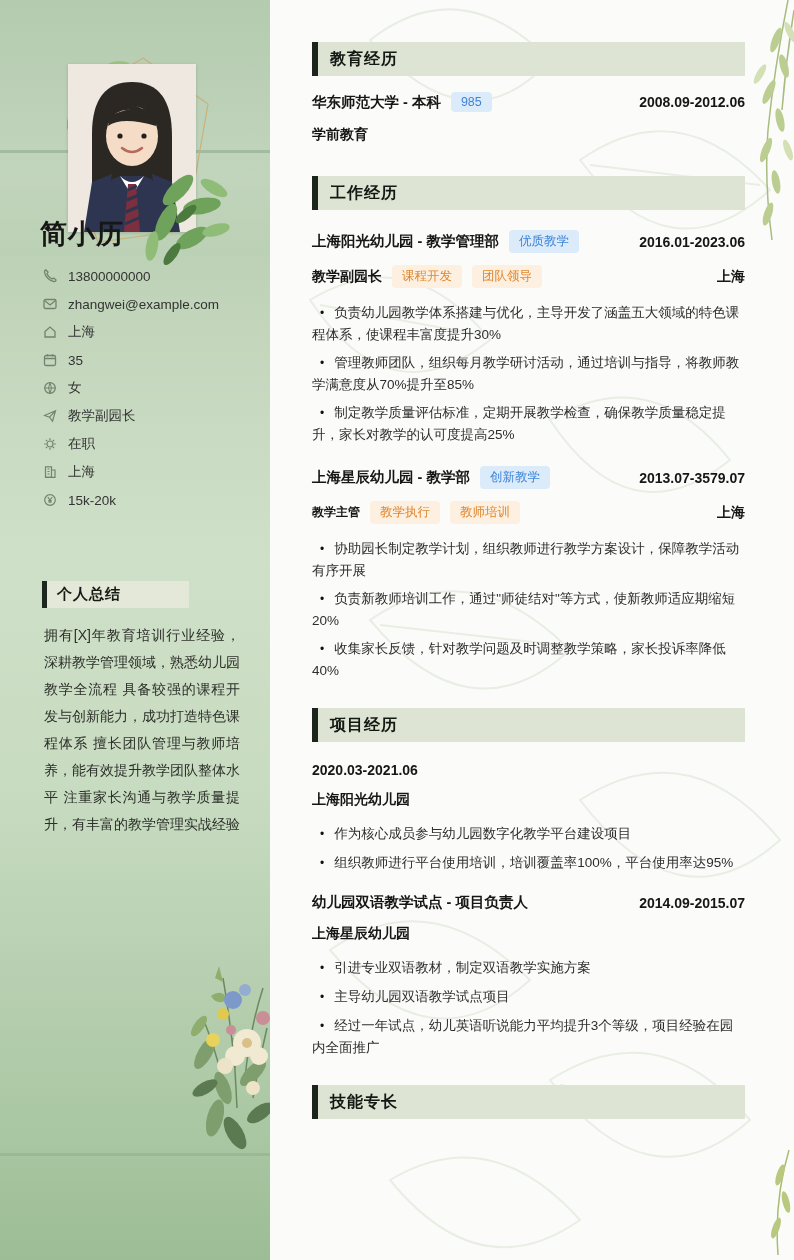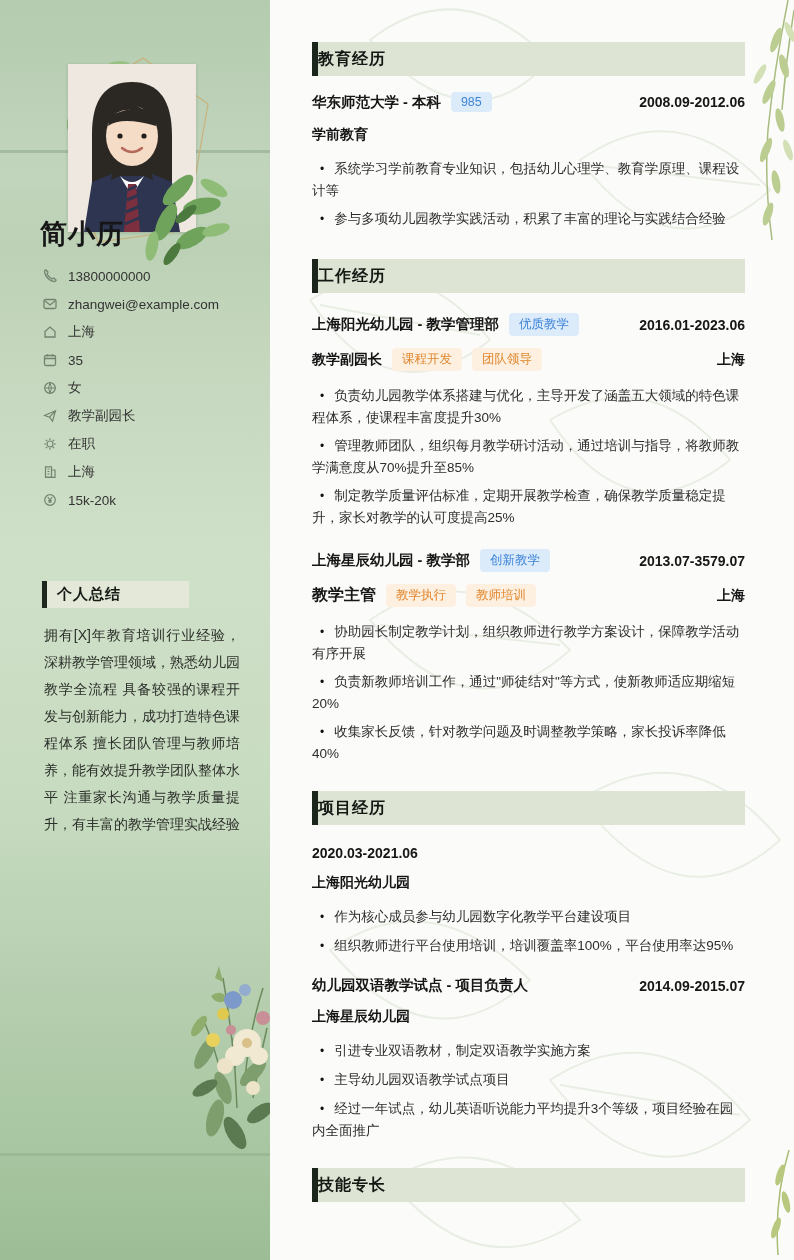--- a/index.html
+++ b/index.html
@@ -41,21 +41,21 @@
     display:flex; align-items:center; padding-left:10px; letter-spacing:1px;
   }
   .summary-text { position:absolute; left:44px; top:622px; width:196px;
     font-size:14px; line-height:27px; color:#2c2f2a; text-align:justify; }
   .bouquet { position:absolute; right:0; top:948px; }
 
   
   .main { position:absolute; left:312px; top:0; width:433px; z-index:2; }
   .sec-header {
     height:34px; background:#dee4d4; border-left:6px solid #1c251c;
-    display:flex; align-items:center; 
+    display:flex; align-items:center; padding-left:12px;
     font-size:16px; font-weight:bold; color:#121812; letter-spacing:1px;
   }
   .entry-row { display:flex; align-items:center; justify-content:space-between;gap:44px; }
   .entry-left { display:flex; align-items:center; gap:10px; min-width:0; }
   .entry-title { font-size:14.5px; font-weight:bold; color:#161616; white-space:nowrap; }
   .entry-date { font-size:14px; font-weight:bold; color:#161616; white-space:nowrap; }
   .entry-loc { font-size:14px; font-weight:bold; color:#161616; }
   .pill { font-size:12.5px; padding:3px 10px; border-radius:4px; white-space:nowrap; }
   .pill-blue { background:#dcebfa; color:#3e85d9; }
   .pill-orange { background:#fdf0e0; color:#e0862e; }
@@ -311,24 +311,20 @@
       <div class="entry-row">
         <div class="entry-left">
           <span class="entry-title">华东师范大学 - 本科</span>
           <span class="pill pill-blue">985</span>
         </div>
         <span class="entry-date">2008.09-2012.06</span>
       </div>
       <div style="height:14px"></div>
       <div class="entry-title" style="font-size:14px">学前教育</div>
       <div style="height:10px"></div>
-      <div class="bullets">
-        <div class="bullet"><span class="dot">•</span><span>系统学习学前教育专业知识，包括幼儿心理学、教育学原理、课程设计等</span></div>
-        <div class="bullet"><span class="dot">•</span><span>参与多项幼儿园教学实践活动，积累了丰富的理论与实践结合经验</span></div>
-      </div>
     </section>
 
     <div style="height:22px"></div>
 
     <section>
       <div class="sec-header">工作经历</div>
       <div style="height:20px"></div>
 
       <div>
         <div class="entry-row">
@@ -361,21 +357,21 @@
         <div class="entry-row">
           <div class="entry-left">
             <span class="entry-title">上海星辰幼儿园 - 教学部</span>
             <span class="pill pill-blue">创新教学</span>
           </div>
           <span class="entry-date">2013.07-3579.07</span>
         </div>
         <div style="height:12px"></div>
         <div class="entry-row">
           <div class="entry-left">
-            <span class="entry-title" style="font-size:16px">教学主管</span>
+            <span class="entry-title" style="font-size:12px">教学主管</span>
             <span class="pill pill-orange">教学执行</span>
             <span class="pill pill-orange">教师培训</span>
           </div>
           <span class="entry-loc">上海</span>
         </div>
         <div style="height:10px"></div>
         <div class="bullets">
           <div class="bullet"><span class="dot">•</span><span>协助园长制定教学计划，组织教师进行教学方案设计，保障教学活动有序开展</span></div>
           <div class="bullet"><span class="dot">•</span><span>负责新教师培训工作，通过"师徒结对"等方式，使新教师适应期缩短20%</span></div>
           <div class="bullet"><span class="dot">•</span><span>收集家长反馈，针对教学问题及时调整教学策略，家长投诉率降低40%</span></div>

